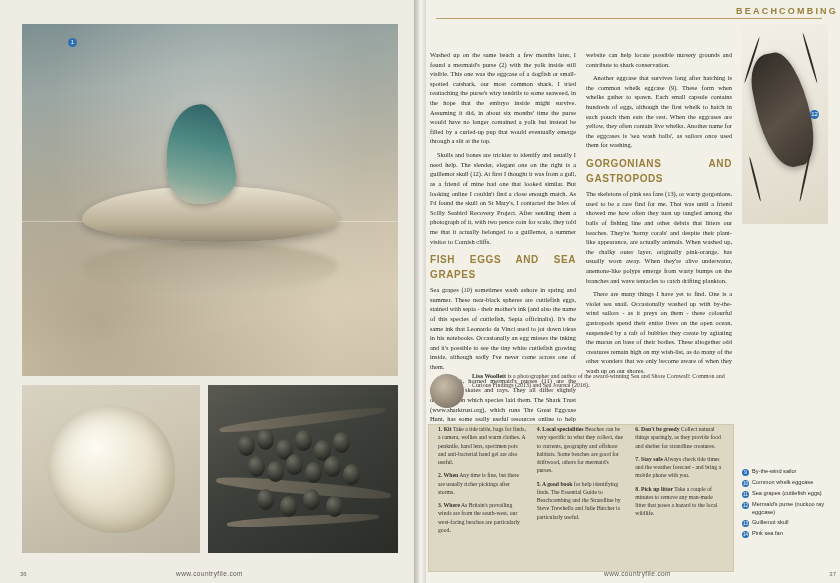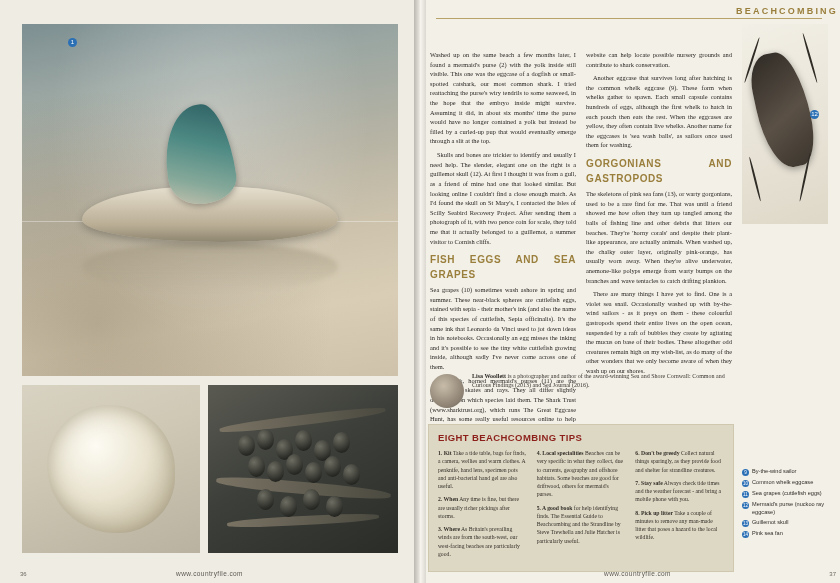--- a/index.html
+++ b/index.html
@@ -169,21 +169,20 @@
 
   <div class="authorbox">
     <div class="avatar"></div>
     <div class="authortext">
       <span class="nm">Lisa Woollett</span>
       <span>is a photographer and author of the award-winning Sea and Shore Cornwall: Common and Curious Findings (2013) and Sea Journal (2016).</span>
     </div>
   </div>
 
   <div class="tips">
-    <div class="tips-title">EIGHT BEACHCOMBING TIPS</div>
     <div class="tips-cols">
       <div class="tips-col">
         <div class="tip"><b>1. Kit</b> <span>Take a tide table, bags for finds, a camera, wellies and warm clothes. A penknife, hand lens, specimen pots and anti-bacterial hand gel are also useful.</span></div>
         <div class="tip"><b>2. When</b> <span>Any time is fine, but there are usually richer pickings after storms.</span></div>
         <div class="tip"><b>3. Where</b> <span>As Britain's prevailing winds are from the south-west, our west-facing beaches are particularly good.</span></div>
       </div>
       <div class="tips-col">
         <div class="tip"><b>4. Local specialities</b> <span>Beaches can be very specific in what they collect, due to currents, geography and offshore habitats. Some beaches are good for driftwood, others for mermaid's purses.</span></div>
         <div class="tip"><b>5. A good book</b> <span>for help identifying finds. The Essential Guide to Beachcombing and the Strandline by Steve Trewhella and Julie Hatcher is particularly useful.</span></div>
       </div>

